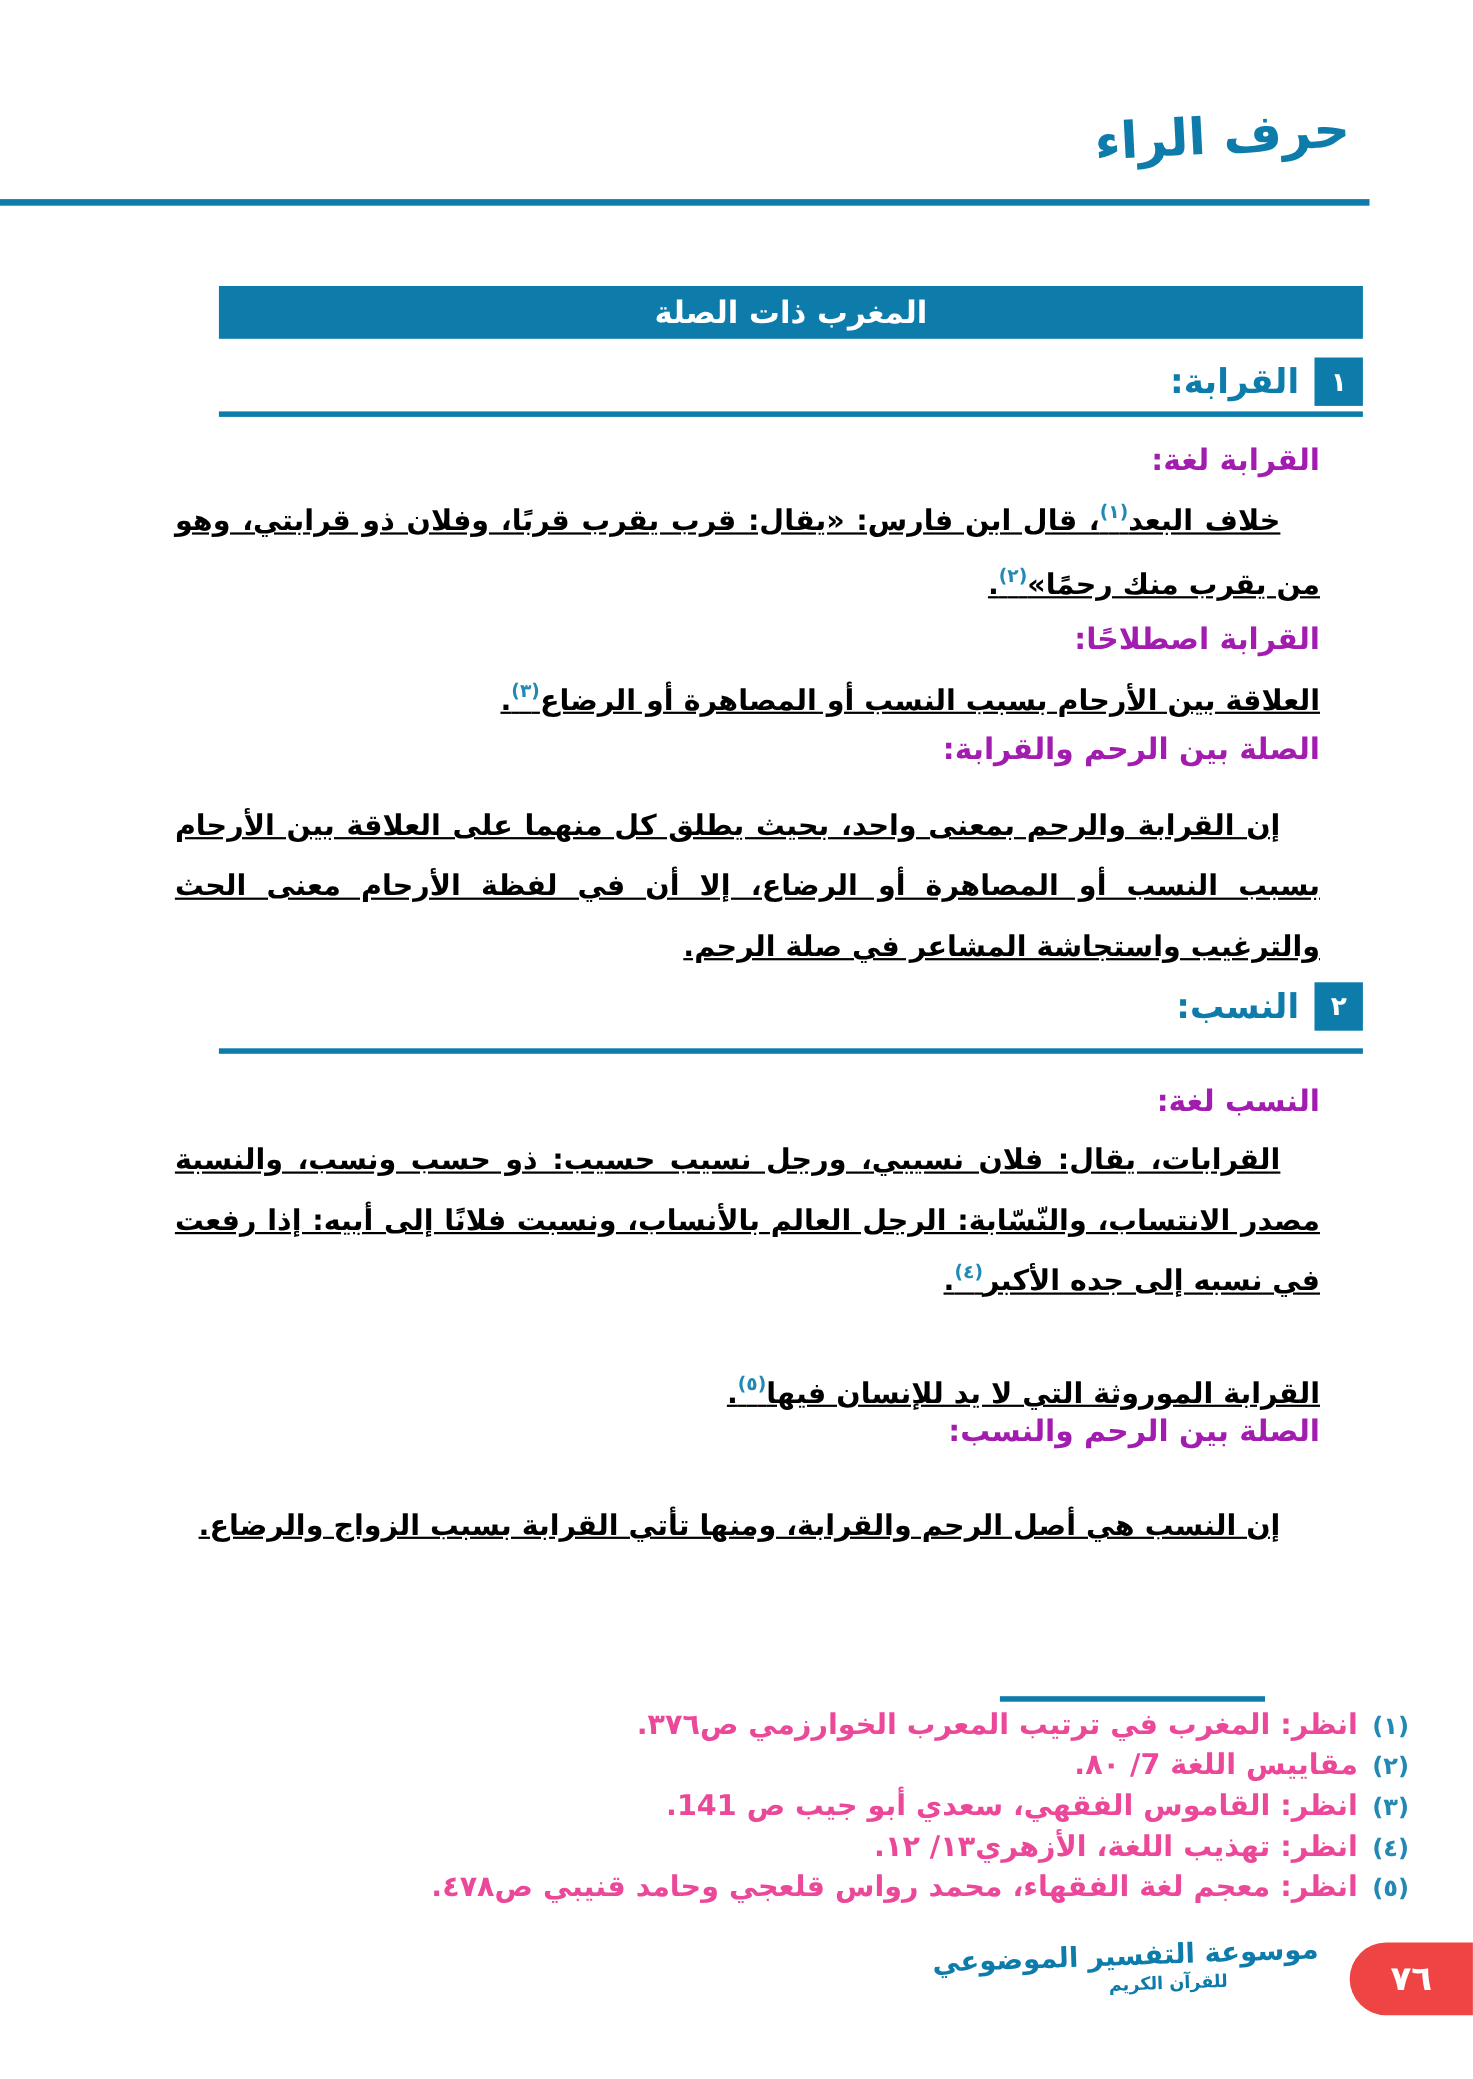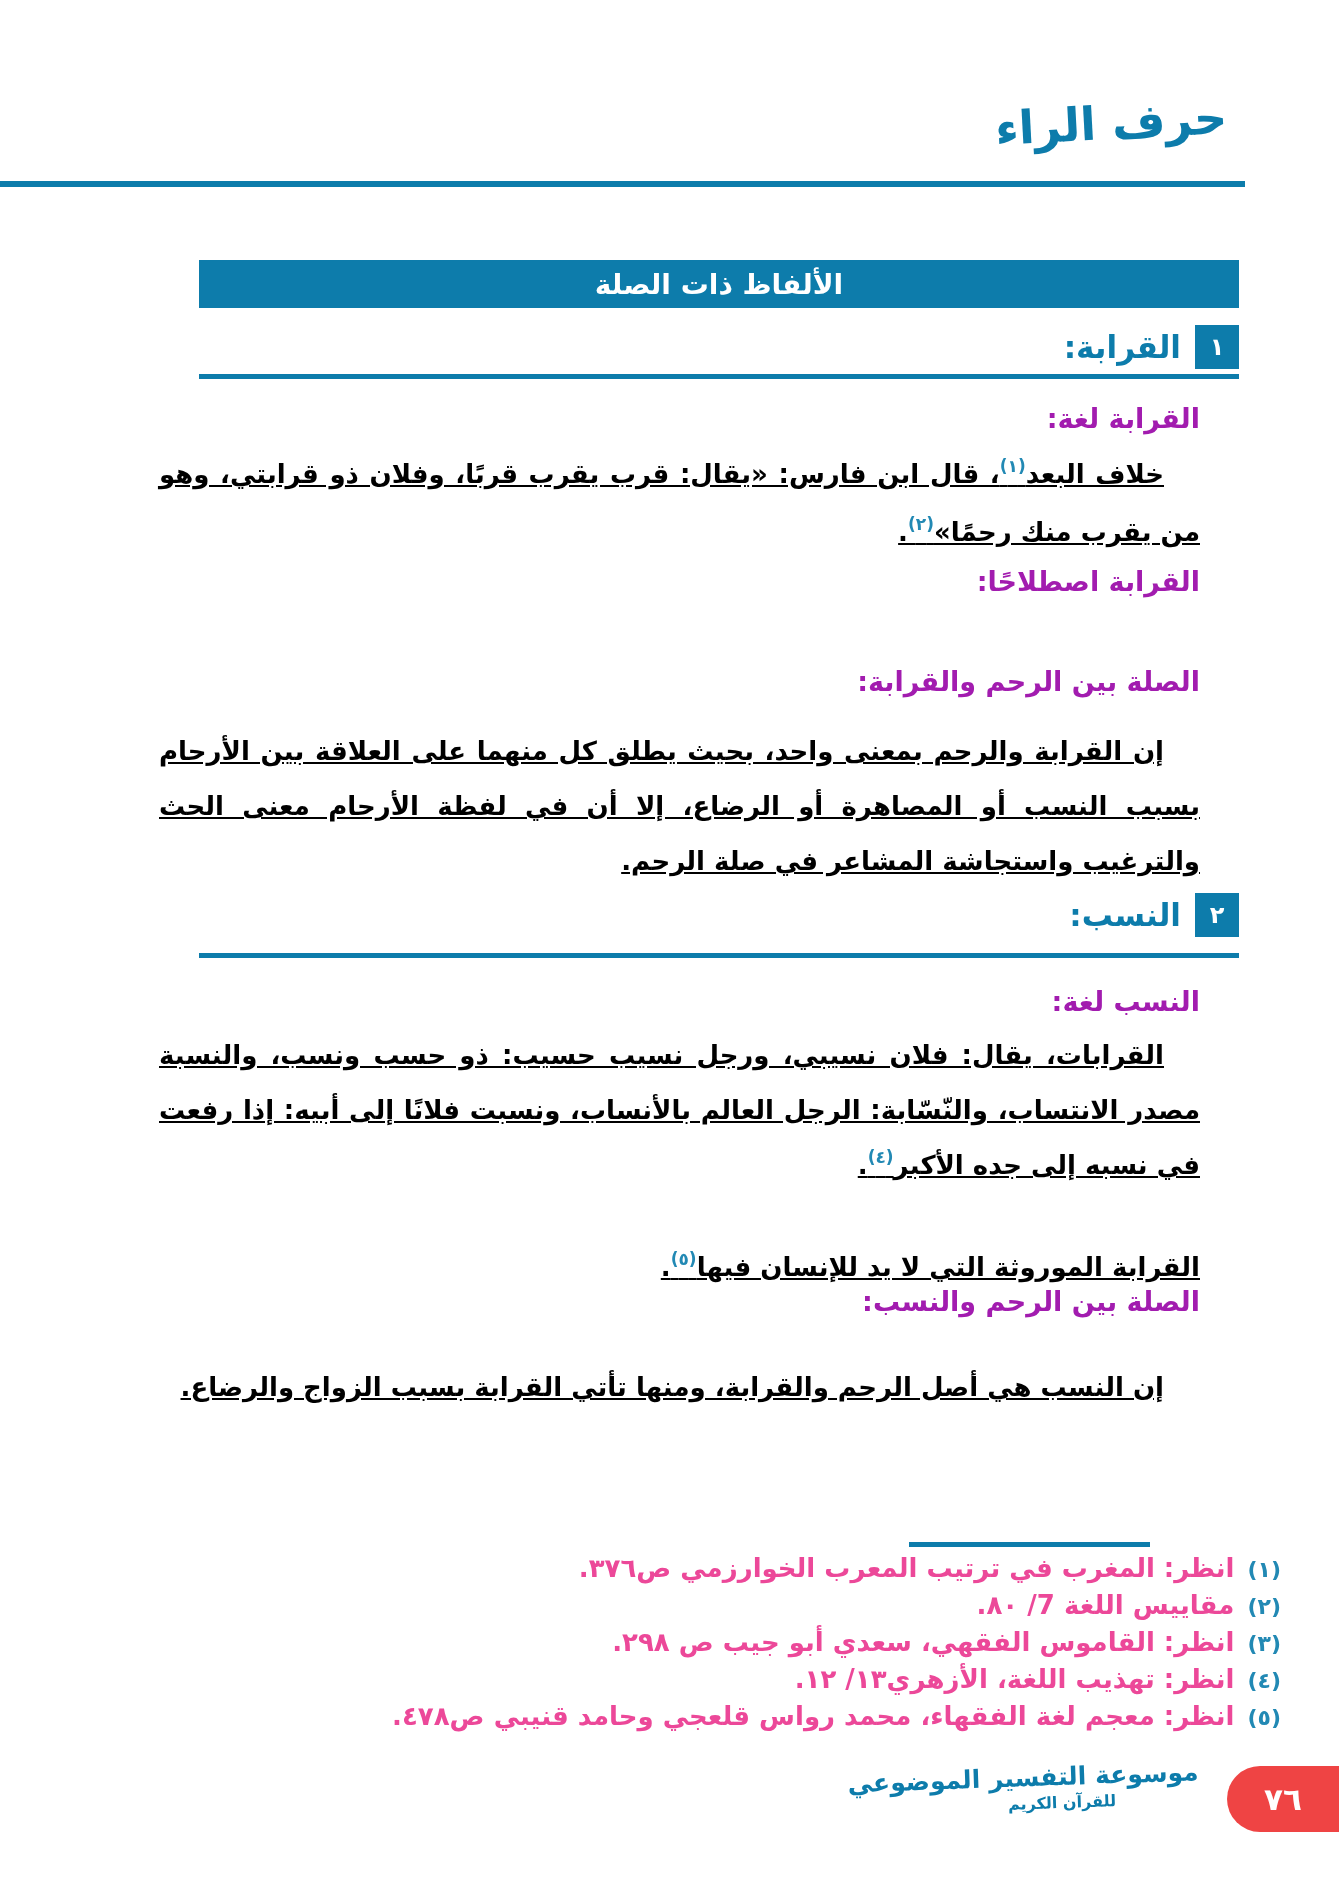--- a/index.html
+++ b/index.html
@@ -69,35 +69,36 @@
 </style>
 </head>
 <body>
 
 <div class="page">
 
   <div class="chapter-callig">حرف الراء</div>
   <div class="header-rule"></div>
 
   <div class="banner">
-    <span>الألفاظ ذات الصلة</span>
+    <span>المغرب ذات الصلة</span>
   </div>
 
   <div class="section-head" style="top:325px;">
     <div class="numbox">١</div>
     <div class="sectitle">القرابة:</div>
   </div>
   <div class="section-rule" style="top:374px;"></div>
 
   <div class="sub" style="top:403px;">القرابة لغة:</div>
 
   <p class="para indent" style="top:447px;"><span>خلاف البعد</span><span class="fnref">(١)</span><span>، قال ابن فارس: «يقال: قرب يقرب قربًا، وفلان ذو قرابتي، وهو من يقرب منك رحمًا»</span><span class="fnref">(٢)</span><span>.</span></p>
 
   <div class="sub" style="top:566px;">القرابة اصطلاحًا:</div>
 
+  <p class="para" style="top:610px;"><span>العلاقة بين الأرحام بسبب النسب أو المصاهرة أو الرضاع</span><span class="fnref">(٣)</span><span>.</span></p>
 
   <div class="sub" style="top:666px;">الصلة بين الرحم والقرابة:</div>
 
   <p class="para indent" style="top:724px;">إن القرابة والرحم بمعنى واحد، بحيث يطلق كل منهما على العلاقة بين الأرحام بسبب النسب أو المصاهرة أو الرضاع، إلا أن في لفظة الأرحام معنى الحث والترغيب واستجاشة المشاعر في صلة الرحم.</p>
 
   <div class="section-head" style="top:893px;">
     <div class="numbox">٢</div>
     <div class="sectitle">النسب:</div>
   </div>
   <div class="section-rule" style="top:953px;"></div>
@@ -118,21 +119,21 @@
     <div class="fn-row">
       <span class="fn-num">(١)</span>
       <span class="fn-text">انظر: المغرب في ترتيب المعرب الخوارزمي ص٣٧٦.</span>
     </div>
     <div class="fn-row">
       <span class="fn-num">(٢)</span>
       <span class="fn-text">مقاييس اللغة 7/ ٨٠.</span>
     </div>
     <div class="fn-row">
       <span class="fn-num">(٣)</span>
-      <span class="fn-text">انظر: القاموس الفقهي، سعدي أبو جيب ص ٢٩٨.</span>
+      <span class="fn-text">انظر: القاموس الفقهي، سعدي أبو جيب ص 141.</span>
     </div>
     <div class="fn-row">
       <span class="fn-num">(٤)</span>
       <span class="fn-text">انظر: تهذيب اللغة، الأزهري١٣/ ١٢.</span>
     </div>
     <div class="fn-row">
       <span class="fn-num">(٥)</span>
       <span class="fn-text">انظر: معجم لغة الفقهاء، محمد رواس قلعجي وحامد قنيبي ص٤٧٨.</span>
     </div>
   </div>

